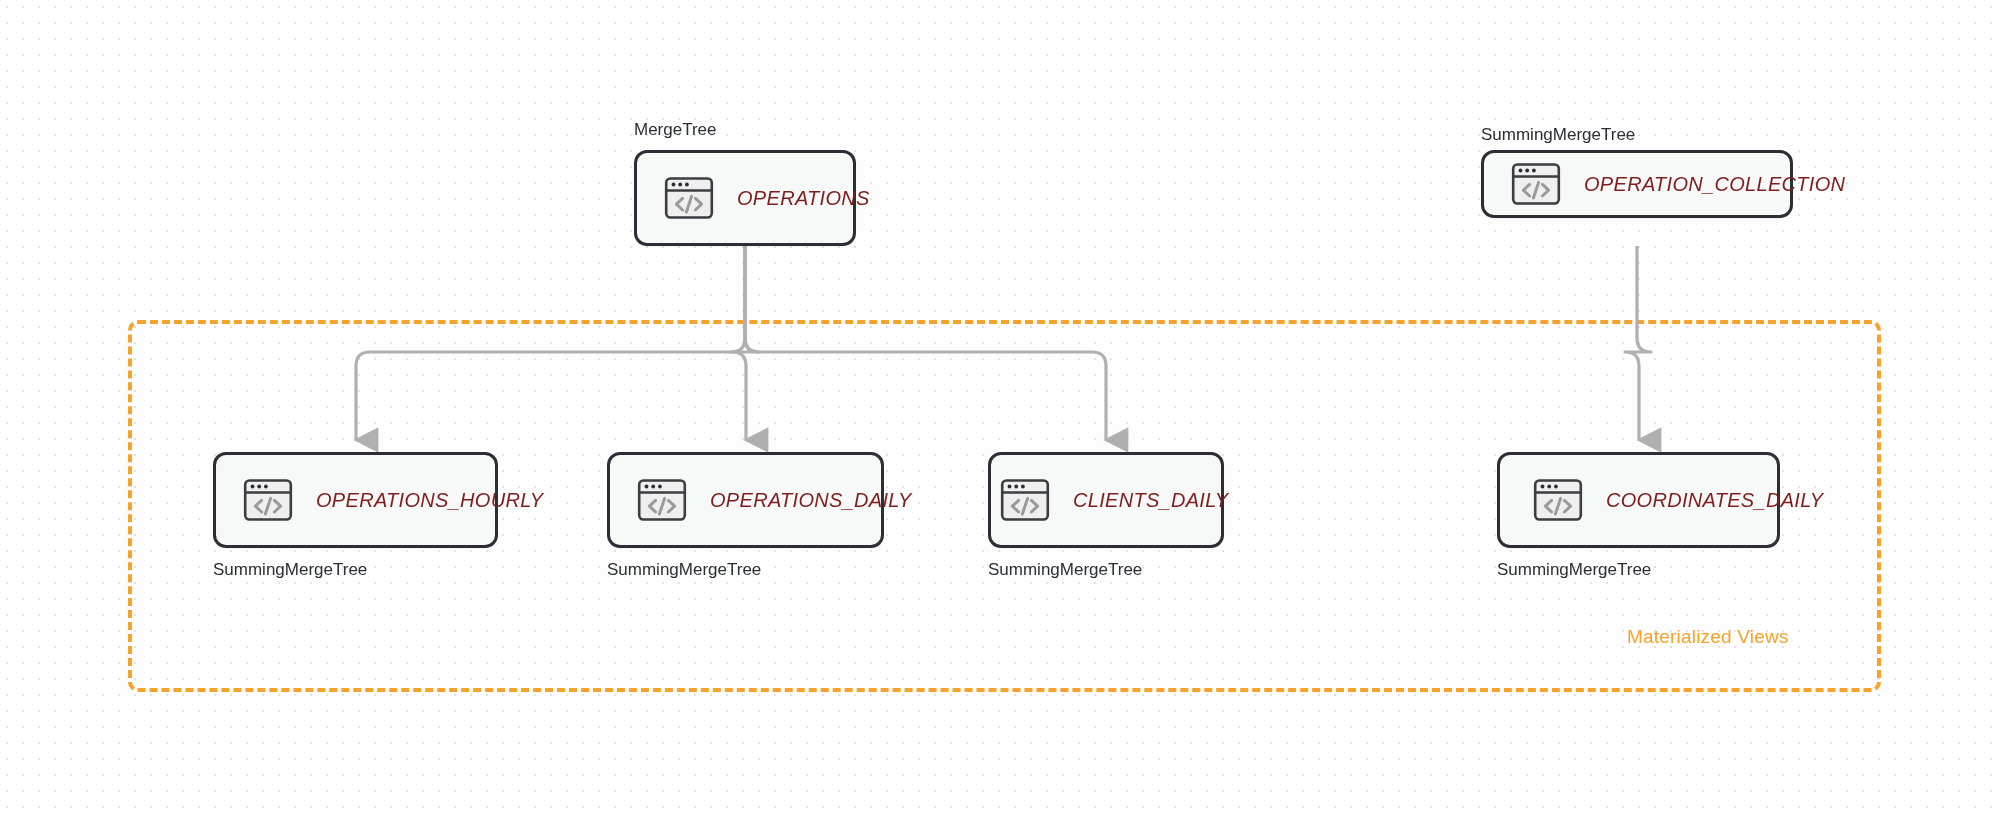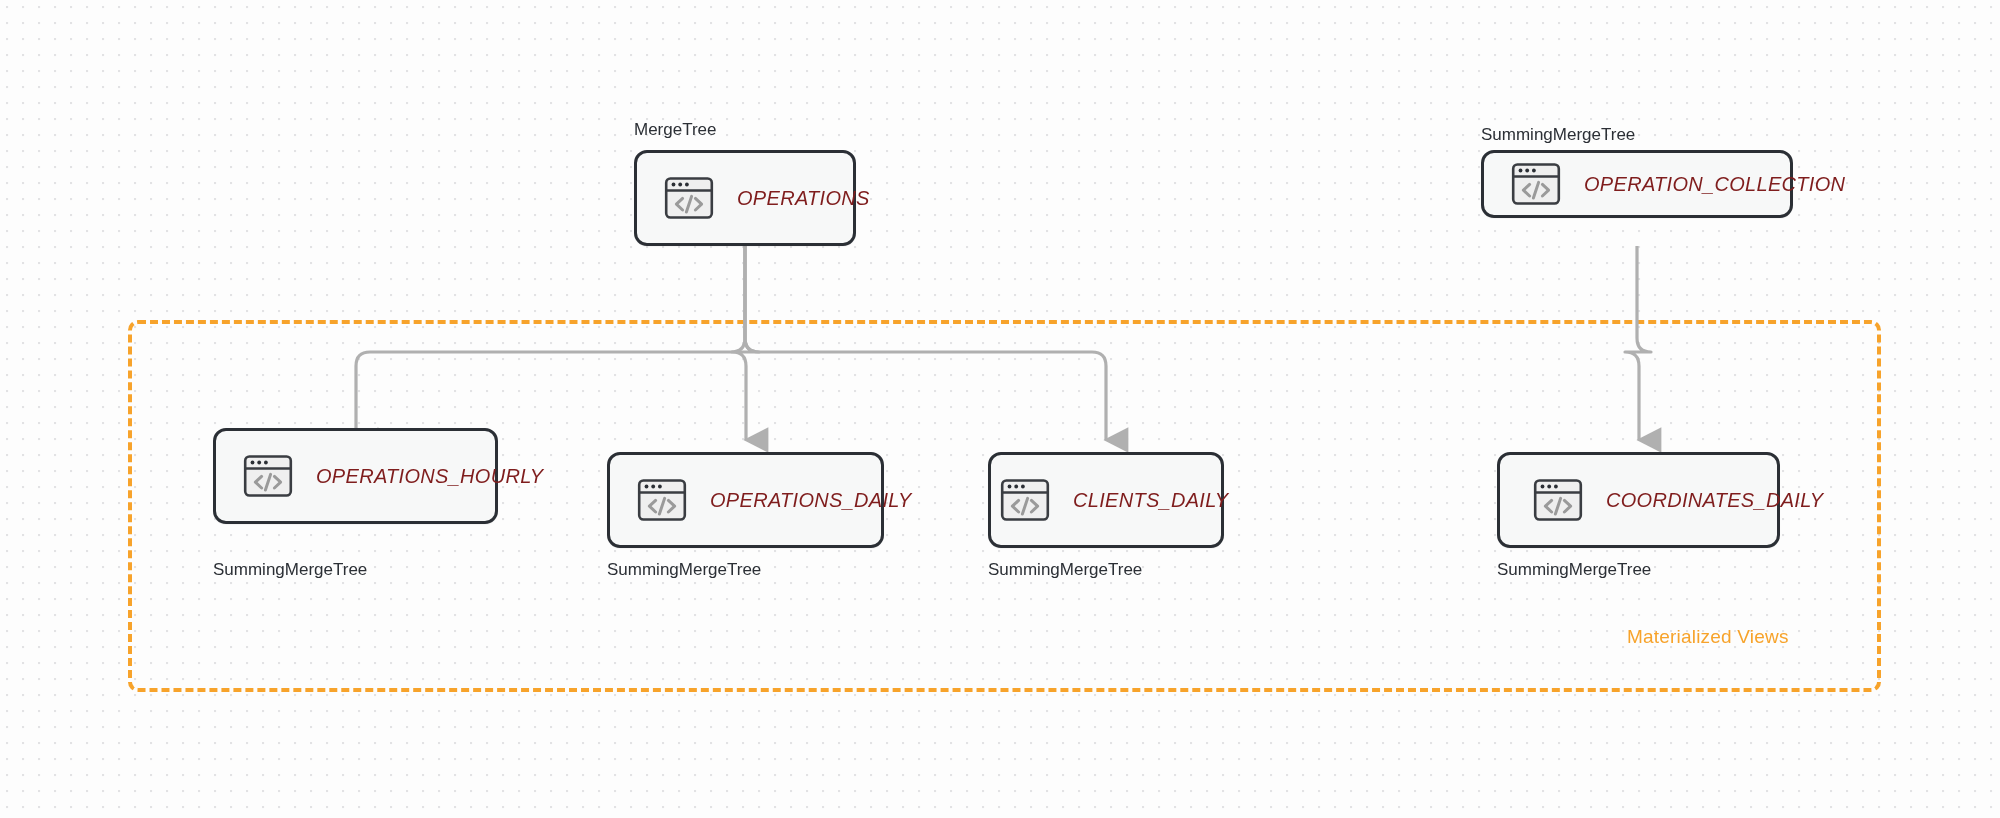--- a/index.html
+++ b/index.html
@@ -115,21 +115,21 @@
             <circle cx="10.5" cy="12.5" r="1.9" fill="#2b2f35"></circle>
             <circle cx="17.2" cy="12.5" r="1.9" fill="#2b2f35"></circle>
             <circle cx="23.9" cy="12.5" r="1.9" fill="#2b2f35"></circle>
             <path d="M19.6 26.4 L13.4 32.2 L19.6 38.0" stroke="#9a9a9a" stroke-width="3" fill="none" stroke-linecap="round" stroke-linejoin="round"></path>
             <path d="M32.4 26.4 L38.6 32.2 L32.4 38.0" stroke="#9a9a9a" stroke-width="3" fill="none" stroke-linecap="round" stroke-linejoin="round"></path>
             <path d="M28.6 24.4 L23.4 40.0" stroke="#9a9a9a" stroke-width="3" fill="none" stroke-linecap="round"></path>
           </svg></span>
         <span class="node-title">OPERATION_COLLECTION</span>
       </div>
       <div class="engine-label" style="left: 1481px; top: 125px; width: 312px;">SummingMergeTree</div>
-      <div class="node" style="left: 213px; top: 428px; width: 285px; height: 96px; border-color: rgb(43, 47, 53);">
+      <div class="node" style="left: 213px; top: 452px; width: 285px; height: 96px; border-color: rgb(43, 47, 53);">
         <span class="node-icon"><svg viewBox="0 0 52 52" width="52" height="52">
             <rect x="3.2" y="6.5" width="45.6" height="39" rx="4.2" ry="4.2" fill="#efefef" stroke="#3a3d42" stroke-width="2.6"></rect>
             <path d="M3.2 18.5 H48.8" stroke="#3a3d42" stroke-width="2.6" fill="none"></path>
             <circle cx="10.5" cy="12.5" r="1.9" fill="#2b2f35"></circle>
             <circle cx="17.2" cy="12.5" r="1.9" fill="#2b2f35"></circle>
             <circle cx="23.9" cy="12.5" r="1.9" fill="#2b2f35"></circle>
             <path d="M19.6 26.4 L13.4 32.2 L19.6 38.0" stroke="#9a9a9a" stroke-width="3" fill="none" stroke-linecap="round" stroke-linejoin="round"></path>
             <path d="M32.4 26.4 L38.6 32.2 L32.4 38.0" stroke="#9a9a9a" stroke-width="3" fill="none" stroke-linecap="round" stroke-linejoin="round"></path>
             <path d="M28.6 24.4 L23.4 40.0" stroke="#9a9a9a" stroke-width="3" fill="none" stroke-linecap="round"></path>
           </svg></span>

